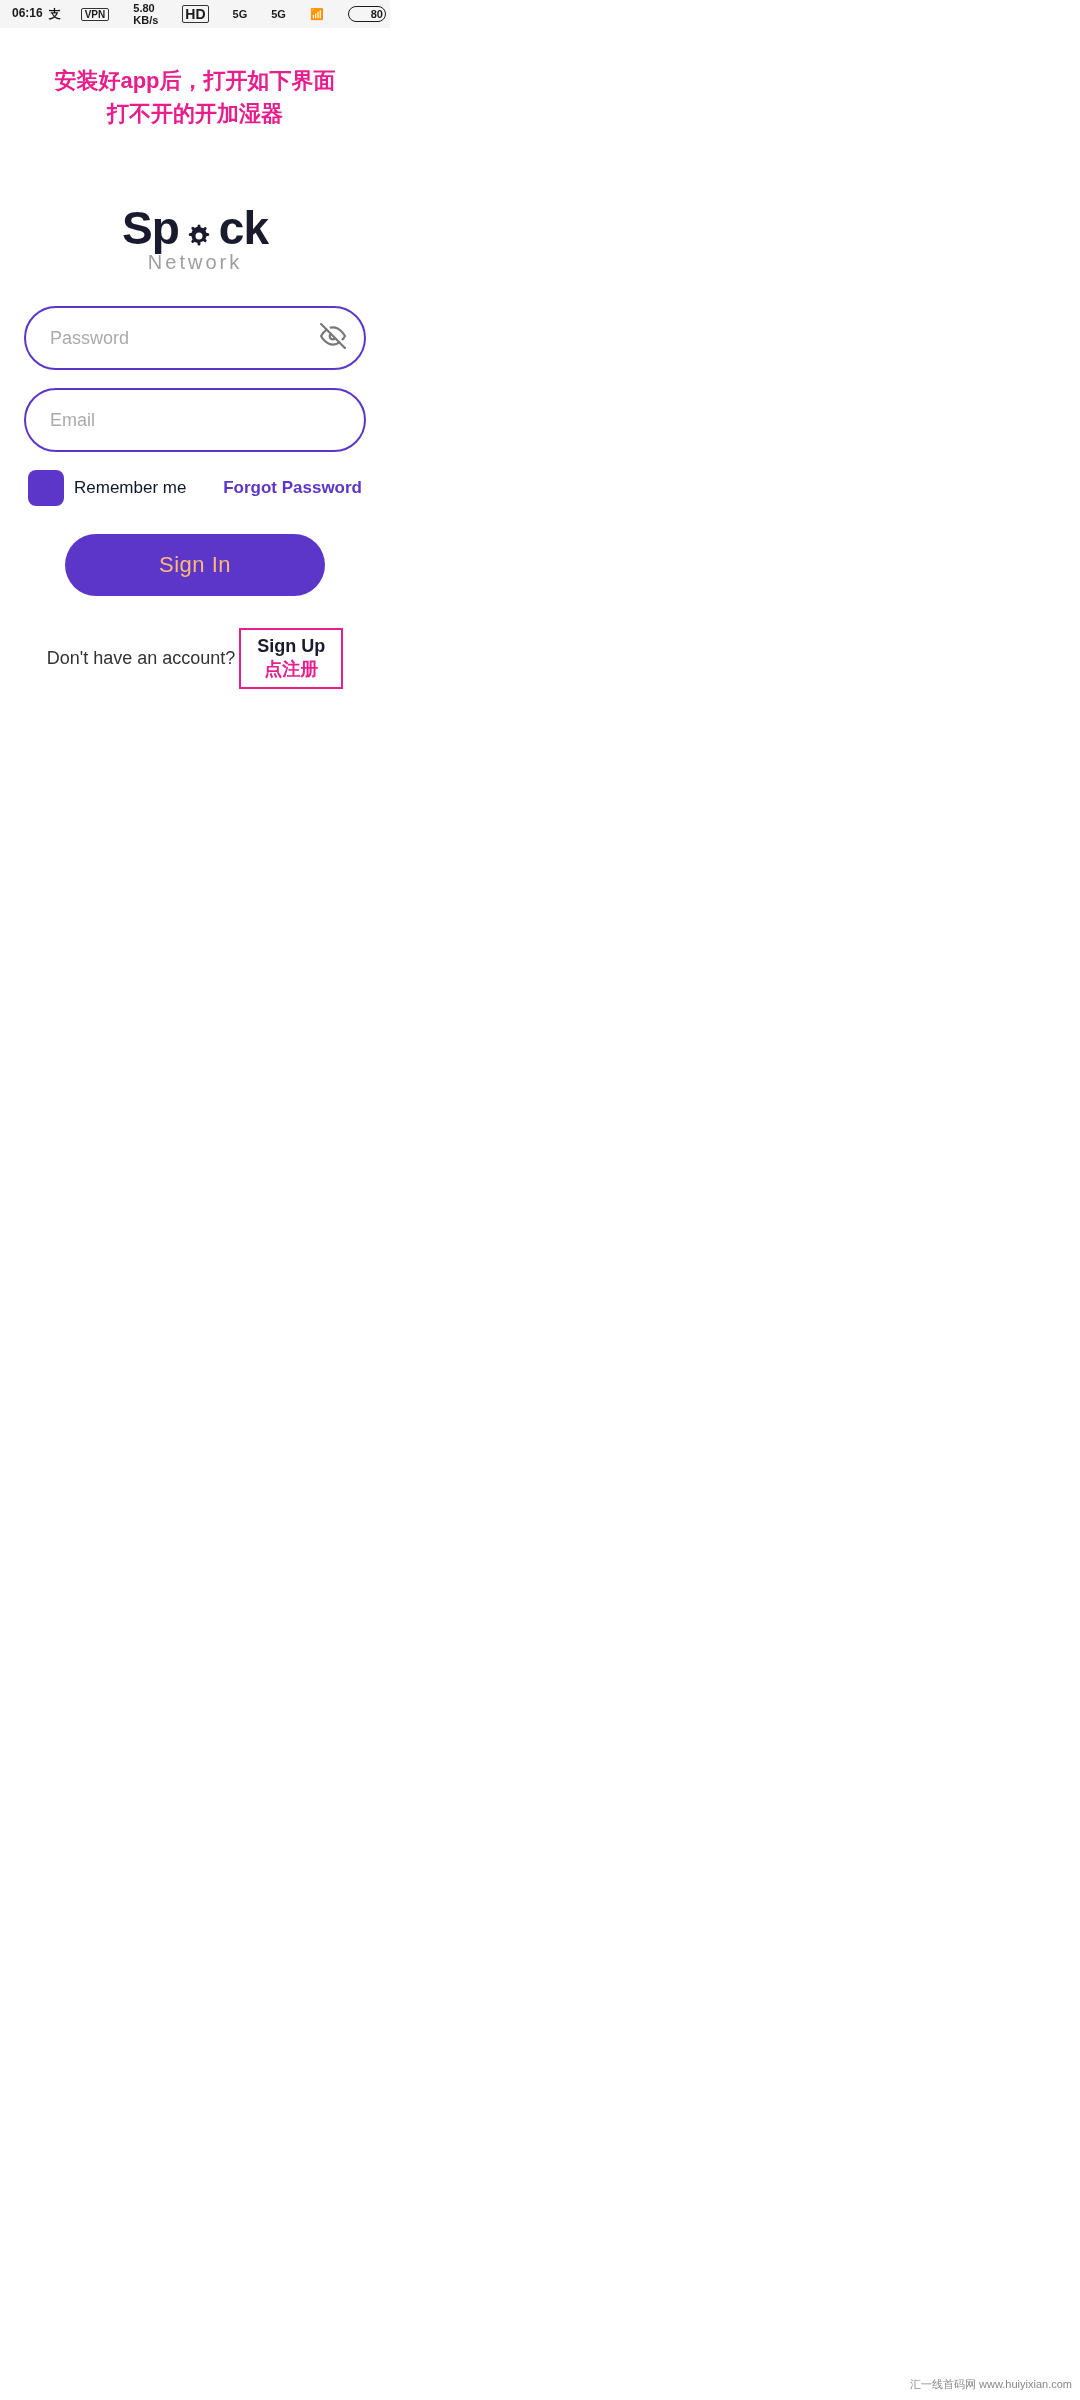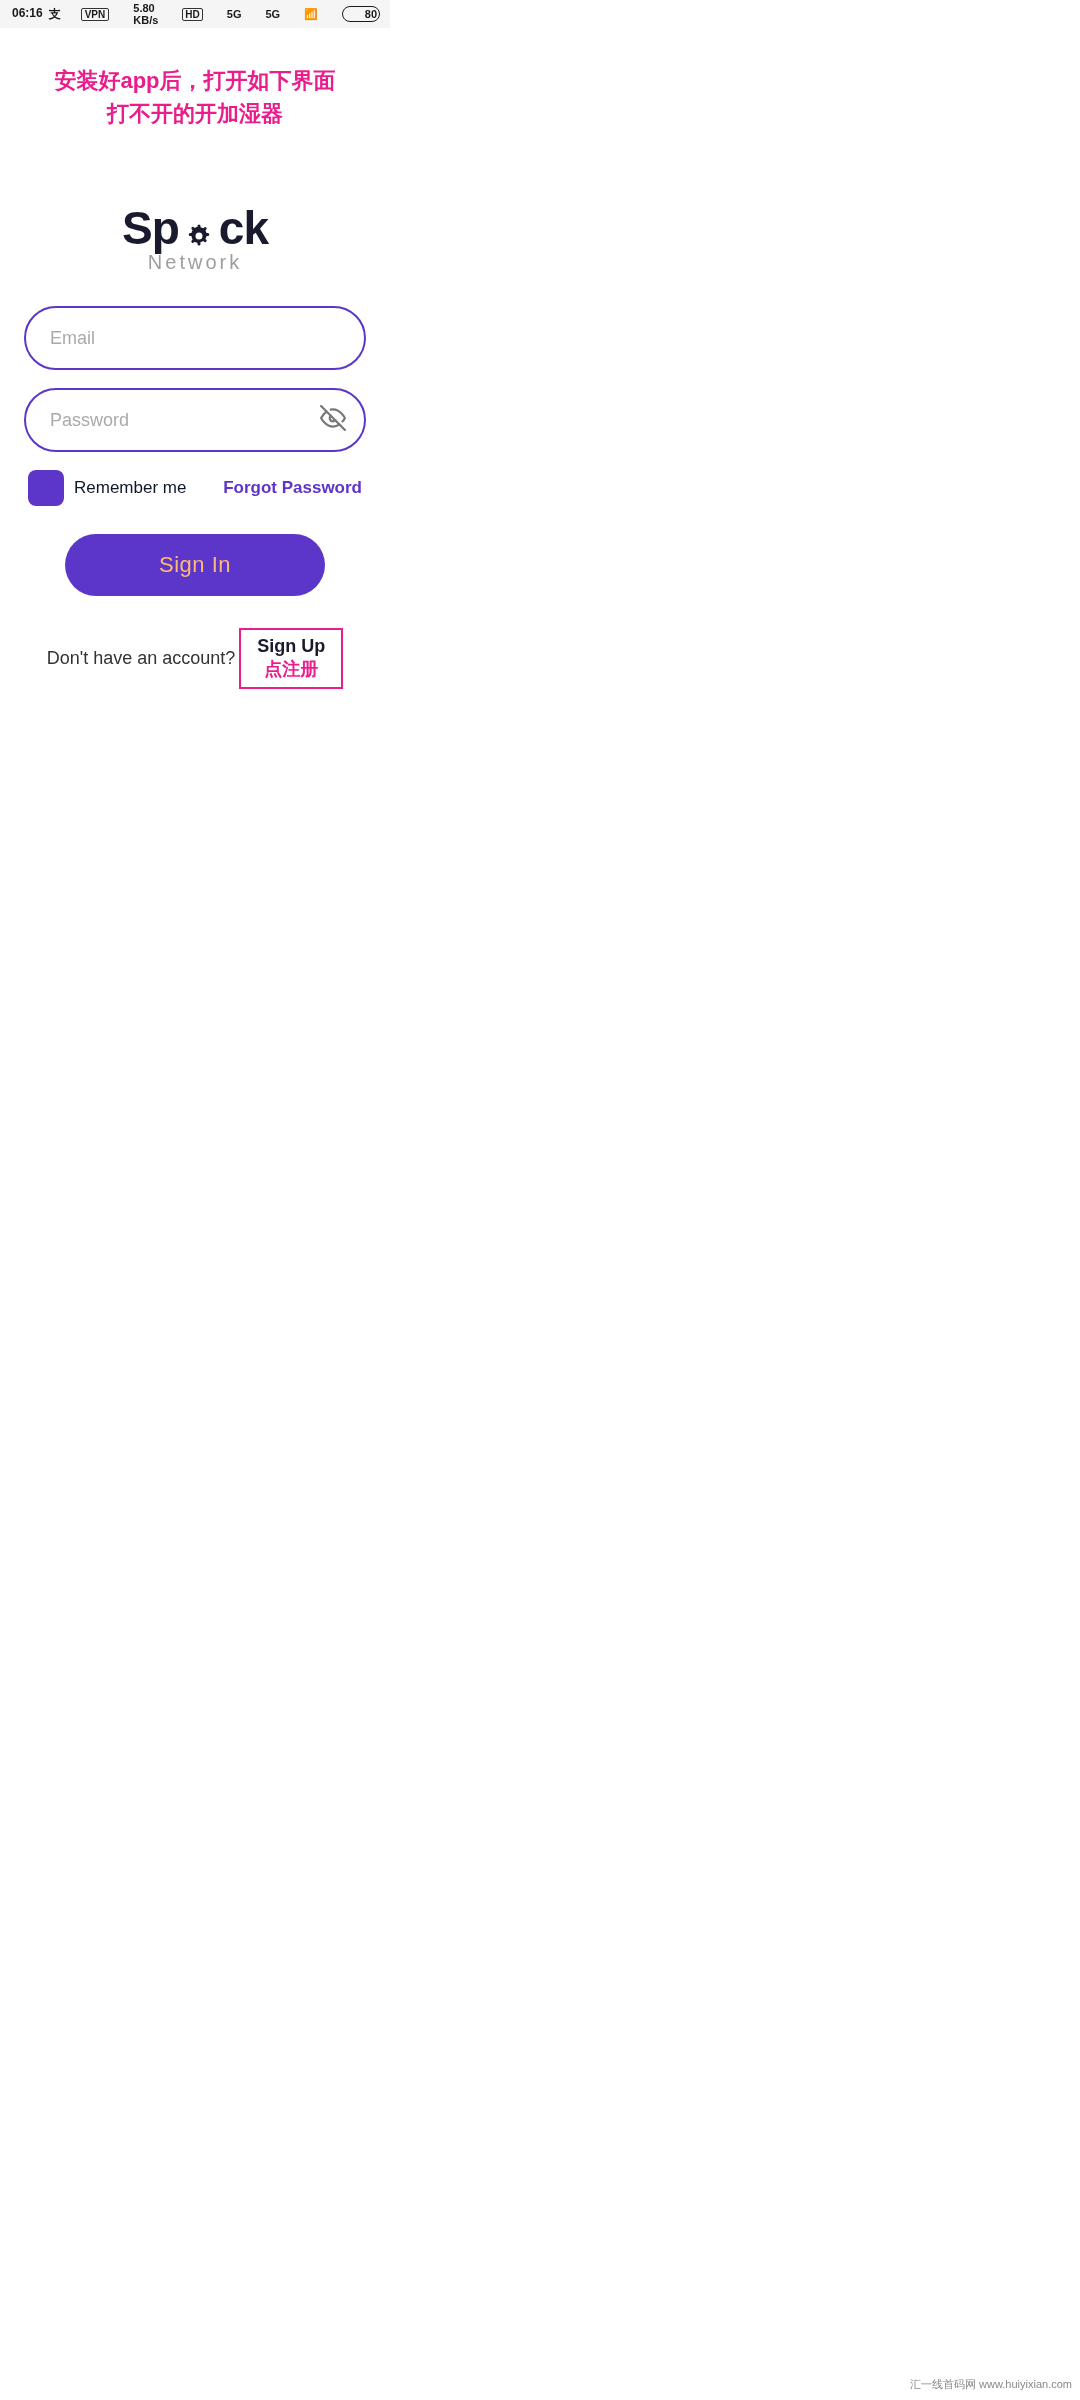--- a/index.html
+++ b/index.html
@@ -211,21 +211,21 @@
 <body>
 
 <div class="status-bar">
   <div class="status-left">
     <span>06:16</span>
     <span>支</span>
   </div>
   <div class="status-right">
     <span style="border:1px solid #333;padding:0 3px;border-radius:2px;font-size:10px;">VPN</span>
     <span>5.80 KB/s</span>
-    <span style="border:1px solid #333;padding:0 2px;border-radius:2px;font-size:10px;">HD</span>
+    <span style="border:1px solid #333;padding:0 2px;border-radius:2px;font-size:14px;">HD</span>
     <span>5G</span>
     <span>5G</span>
     <span>📶</span>
     <span class="battery">
       <span>80</span>
     </span>
   </div>
 </div>
 
 <div class="instruction">
@@ -238,35 +238,35 @@
     <span>Sp</span>
     <svg class="logo-gear" viewBox="0 0 38 38" xmlns="http://www.w3.org/2000/svg">
       <path d="M19 7.5a1.5 1.5 0 0 1 1.5 1.5v1.2a8.5 8.5 0 0 1 2.8 1.15l0.85-0.85a1.5 1.5 0 0 1 2.12 2.12l-0.85 0.85A8.5 8.5 0 0 1 26.55 16H27.8a1.5 1.5 0 0 1 0 3h-1.25a8.5 8.5 0 0 1-1.15 2.8l0.85 0.85a1.5 1.5 0 0 1-2.12 2.12l-0.85-0.85a8.5 8.5 0 0 1-2.8 1.15V27a1.5 1.5 0 0 1-3 0v-1.13a8.5 8.5 0 0 1-2.8-1.15l-0.85 0.85a1.5 1.5 0 0 1-2.12-2.12l0.85-0.85A8.5 8.5 0 0 1 11.45 19H10.2a1.5 1.5 0 0 1 0-3h1.25a8.5 8.5 0 0 1 1.15-2.8l-0.85-0.85a1.5 1.5 0 0 1 2.12-2.12l0.85 0.85A8.5 8.5 0 0 1 17.5 9.7V9a1.5 1.5 0 0 1 1.5-1.5zm0 8a3.5 3.5 0 1 0 0 7 3.5 3.5 0 0 0 0-7z" fill="#1a1a2e"></path>
     </svg>
     <span>ck</span>
   </div>
   <div class="logo-network">Network</div>
 </div>
 
 <div class="form-container">
-
-  <div class="input-wrapper">
-    <input class="input-field" type="email" placeholder="Email" style="">
-  </div>
 
   <div class="input-wrapper">
     <input class="input-field" type="password" placeholder="Password" style="">
     <span class="eye-icon">
       <svg width="26" height="26" viewBox="0 0 24 24" fill="none" stroke="#777" stroke-width="2" stroke-linecap="round" stroke-linejoin="round">
         <path d="M17.94 17.94A10.07 10.07 0 0 1 12 20c-7 0-11-8-11-8a18.45 18.45 0 0 1 5.06-5.94M9.9 4.24A9.12 9.12 0 0 1 12 4c7 0 11 8 11 8a18.5 18.5 0 0 1-2.16 3.19m-6.72-1.07a3 3 0 1 1-4.24-4.24"></path>
         <line x1="1" y1="1" x2="23" y2="23"></line>
       </svg>
     </span>
   </div>
 
+  <div class="input-wrapper">
+    <input class="input-field" type="email" placeholder="Email" style="">
+  </div>
+
   <div class="options-row">
     <div class="remember-me">
       <div class="checkbox"></div>
       <span class="remember-label">Remember me</span>
     </div>
     <a class="forgot-password" href="#">Forgot Password</a>
   </div>
 
   <button class="signin-btn">Sign In</button>
 

